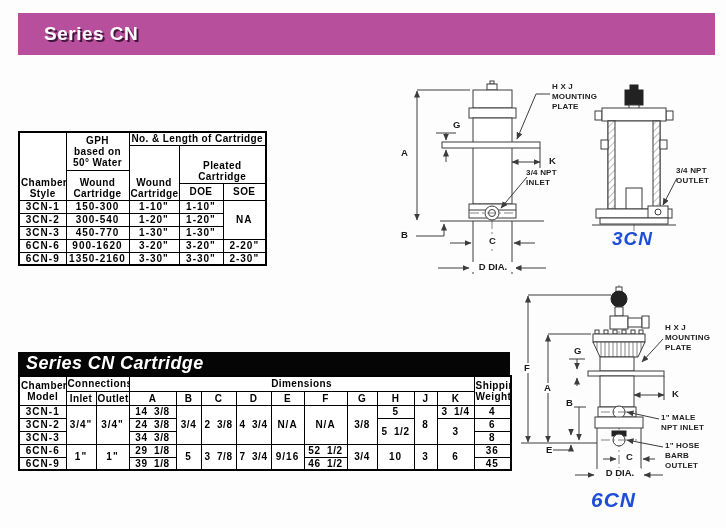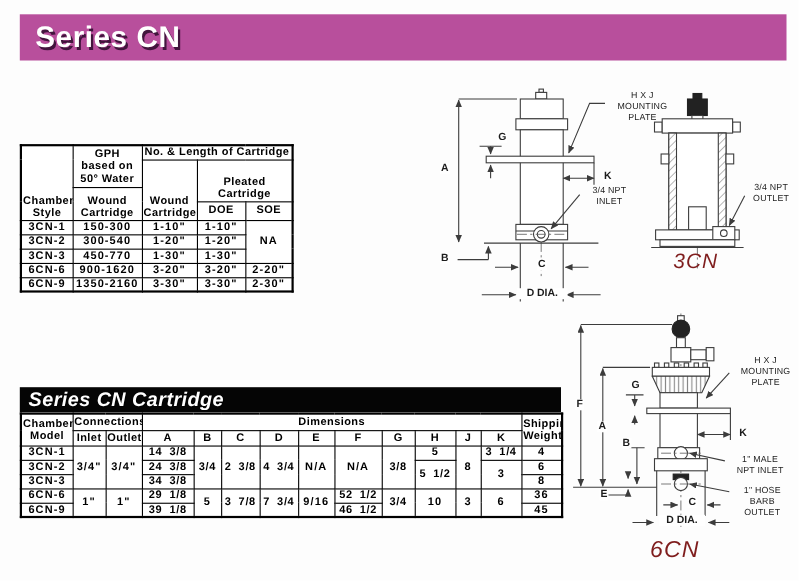--- a/index.html
+++ b/index.html
@@ -1,20 +1,20 @@
 <!DOCTYPE html>
 <html><head>
 <meta charset="utf-8">
 <style>
   html,body{margin:0;padding:0;background:#fff;}
   #page{position:relative;width:726px;height:528px;background:#fdfdfd;overflow:hidden;
         font-family:"Liberation Sans",sans-serif;color:#000;}
   
   #banner{position:absolute;left:18px;top:13px;width:697px;height:42px;background:#b84f9c;}
-  #banner .t{display:block;padding-left:14px;line-height:42px;font-size:27px;font-weight:bold;color:#fff;
+  #banner .t{display:block;padding-left:26px;line-height:42px;font-size:19px;font-weight:bold;color:#fff;
              text-shadow:2px 2px 0 rgba(45,10,45,.85);letter-spacing:.5px;}
   #subtitle{position:absolute;left:20px;top:84px;font-size:17px;font-weight:bold;font-style:italic;letter-spacing:.2px;}
   
   .tblwrap{position:absolute;background:#fff;}
   .tbar{background:#050505;color:#fff;font-weight:bold;font-style:italic;font-size:18px;
         line-height:22px;height:23px;padding:0 0 0 8px;letter-spacing:.4px;
         text-shadow:1px 1px 0 rgba(0,0,0,.6);white-space:nowrap;}
   table{border-collapse:collapse;table-layout:fixed;background:#fff;}
   td{border:1px solid #000;text-align:center;vertical-align:middle;padding:0 1px;
      font-size:10px;font-weight:bold;line-height:11px;letter-spacing:.4px;overflow:hidden;}
@@ -27,23 +27,23 @@
   #spec table{width:247px;}
   #spec tr.hr1{height:13px;} #spec tr.hr2{height:25px;} #spec tr.hr3{height:13px;} #spec tr.hr4{height:17px;}
   #spec tr.b{height:13px;}
   #dims{left:18px;top:352px;width:492px;}
   #dims table{width:492px;}
   #dims tr.hr1{height:15px;} #dims tr.hr2{height:14px;} #dims tr.b{height:13px;}
   
   .diag{position:absolute;}
   .diag svg{position:absolute;left:0;top:0;}
   .dlab{position:absolute;font-size:9.5px;font-weight:bold;color:#1c1c1c;background:#fff;padding:0 1px;line-height:10px;}
-  .dtext{position:absolute;font-size:8px;font-weight:normal;color:#222;line-height:10px;
-         letter-spacing:.2px;white-space:pre-line;text-align:center;}
-  .dcap{position:absolute;font-size:19px;font-weight:normal;font-style:italic;color:#7f1d1d;letter-spacing:1px;}
+  .dtext{position:absolute;font-size:8px;font-weight:bold;color:#222;line-height:10px;
+         letter-spacing:.2px;white-space:pre-line;}
+  .dcap{position:absolute;font-size:19px;font-weight:bold;font-style:italic;color:#1d4ed8;letter-spacing:1px;}
   .cl{stroke:#666;stroke-width:.8;stroke-dasharray:9 3 2 3;fill:none;}
   .s{stroke:#3c3c3c;stroke-width:1;fill:none;}
   .sw{stroke:#3c3c3c;stroke-width:1;fill:#fff;}
   .blk{fill:#222;stroke:#222;}
   .dim{stroke:#3c3c3c;stroke-width:1;fill:none;}
 </style>
 </head>
 <body>
 
 <div id="page">

